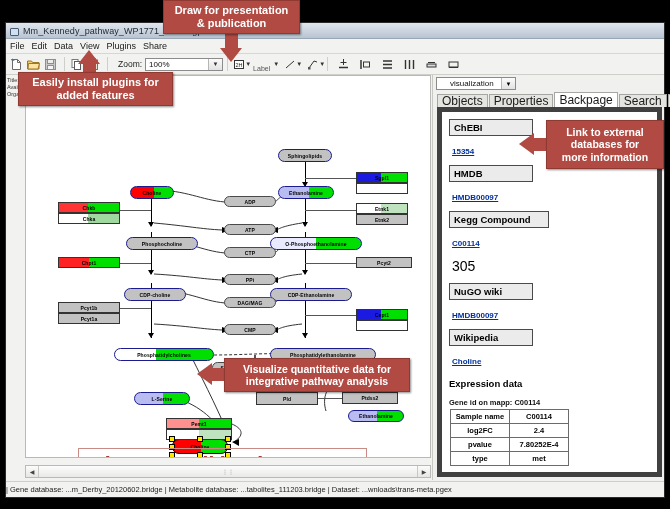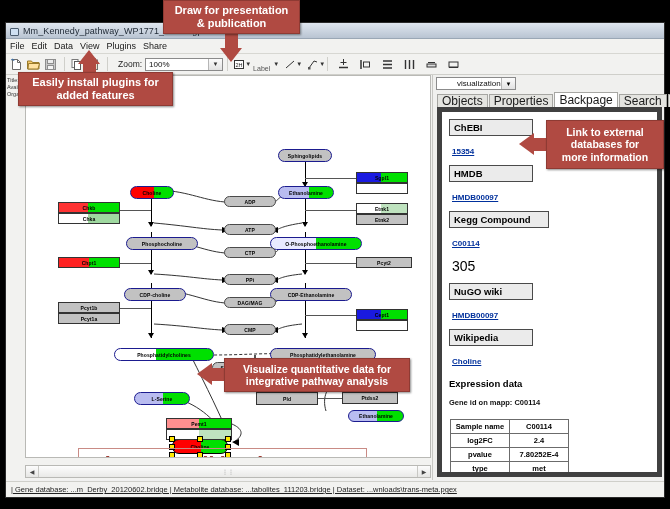--- a/index.html
+++ b/index.html
@@ -41,44 +41,44 @@
 
   .hscroll{position:absolute;left:19px;right:1px;bottom:2px;height:13px;background:#f0f0ee;border:1px solid #b9b9b5;
            display:flex;align-items:center;box-sizing:border-box;}
   .hscroll .arw{width:12px;height:11px;display:flex;align-items:center;justify-content:center;font-size:6px;color:#444;background:linear-gradient(#fcfcfc,#e6e6e4);}
   .hscroll .thumb{flex:1;height:11px;background:linear-gradient(#fdfdfd,#e9e9e7);border-left:1px solid #c8c8c4;border-right:1px solid #c8c8c4;
                   display:flex;align-items:center;justify-content:center;font-size:6px;color:#777;}
 
   
   .rightpane{flex:1;position:relative;background:#f0f0ee;}
   .viscombo{margin:2px 0 0 3px;width:80px;height:13px;background:#fff;border:1px solid #8b8b8b;display:flex;align-items:center;box-sizing:border-box;}
-  .viscombo .vv{flex:1;font-size:8px;padding-left:20px;color:#111;}
+  .viscombo .vv{flex:1;font-size:8px;padding-left:13px;color:#111;}
   .viscombo .varr{width:13px;height:11px;background:linear-gradient(#fbfbfb,#e2e2e2);border-left:1px solid #b6b6b6;display:flex;align-items:center;justify-content:center;font-size:6px;}
 
   .tabs{position:absolute;top:19px;left:4px;right:2px;height:13px;display:flex;align-items:flex-end;border-bottom:1px solid #9a9a96;}
   .tab{font-size:12px;padding:1px 4px 1px 4px;border:1px solid #a6a6a2;border-bottom:none;background:#e4e4e0;color:#1a1a1a;
        margin-right:1px;line-height:10px;white-space:nowrap;}
   .tab.active{background:#fff;border-bottom:1px solid #4d7c0f;position:relative;top:1px;padding-top:2px;padding-bottom:2px;}
 
   .backpanel{position:absolute;top:32px;left:4px;right:2px;bottom:3px;background:#fff;border:5px solid #404040;overflow:hidden;box-sizing:border-box;}
   .bpinner{padding:7px 0 0 7px;}
   .dbbox{width:84px;border:1px solid #4a4a4a;background:#ebebeb;font-size:9.5px;font-weight:bold;color:#000;
          padding:2px 4px;box-sizing:border-box;margin-bottom:4px;}
   .dblink{font-size:8px;color:#00309c;text-decoration:underline;font-weight:bold;margin:0 0 9px 3px;display:inline-block;}
   .dbplain{font-size:14px;color:#000;margin:0 0 9px 3px;display:inline-block;}
   .exprhdr{font-size:9.5px;font-weight:bold;color:#000;margin:3px 0 9px 0;}
-  .geneid{font-size:7.5px;font-weight:bold;color:#111;margin-bottom:12px;}
+  .geneid{font-size:7.5px;font-weight:bold;color:#111;margin-bottom:2px;}
   table.expr{border-collapse:collapse;margin-left:1px;}
   table.expr td{border:1px solid #6b6b6b;font-size:7.5px;font-weight:bold;color:#000;text-align:center;
                 padding:2px 4px;min-width:50px;}
 
   
   .statusbar{position:absolute;left:0;right:0;bottom:0;height:16px;background:#f2f2f0;border-top:1px solid #cfcfca;
              display:flex;align-items:center;box-sizing:border-box;}
-  .statusbar span{font-size:7.5px;color:#222;padding-left:5px;white-space:nowrap;text-decoration:underline;}
+  .statusbar span{font-size:7.5px;color:#222;white-space:nowrap;}
 
   
   .node{position:absolute;box-sizing:border-box;display:flex;align-items:center;justify-content:center;
         font-size:5px;color:#000;font-weight:bold;white-space:nowrap;letter-spacing:0.1px;}
   .met{border:1.2px solid #1b1b8f;border-radius:9px;background:#c2c2c2;height:13px;}
   .sub{border:1px solid #4a4a4a;border-radius:6px;background:#c2c2c2;height:11px;font-size:5px;}
   .gene{border:1px solid #333;background:#c2c2c2;height:11px;}
   .vline{width:1.4px;background:#000;}
   .hline{height:1px;background:#555;}
   .arrowdown{position:absolute;width:0;height:0;border-left:3.5px solid transparent;border-right:3.5px solid transparent;border-top:5px solid #000;}

